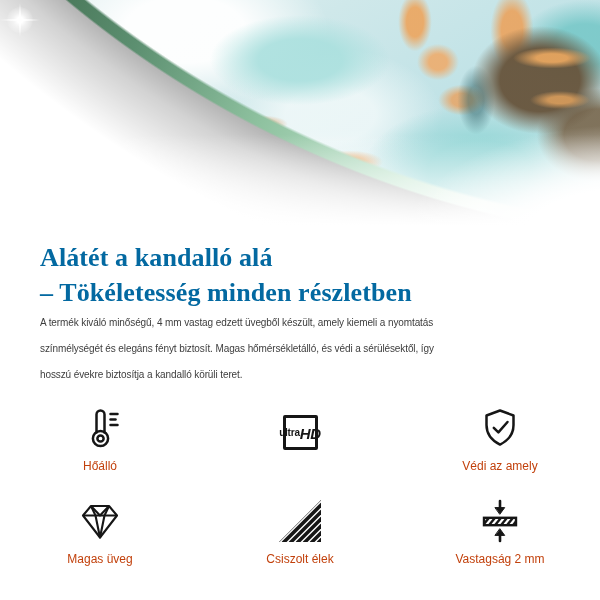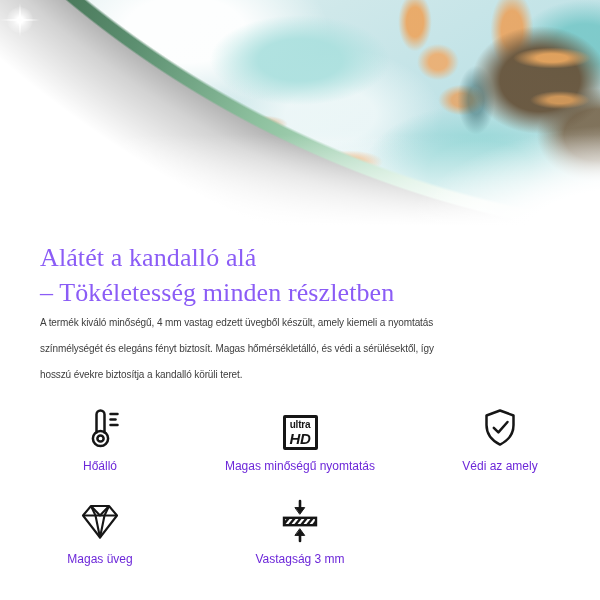--- a/index.html
+++ b/index.html
@@ -59,40 +59,40 @@
   .sparkle::before, .sparkle::after { content:""; position:absolute; left:50%; top:50%; transform:translate(-50%,-50%); }
   .sparkle::before { width:40px; height:2px;
     background:linear-gradient(to right, rgba(255,255,255,0), #fff 45%, #fff 55%, rgba(255,255,255,0)); }
   .sparkle::after { width:2px; height:34px;
     background:linear-gradient(to bottom, rgba(255,255,255,0), #fff 45%, #fff 55%, rgba(255,255,255,0)); }
 
   
   .content { padding:8px 40px 0 40px; }
   .title {
     font-family:"Liberation Serif", "DejaVu Serif", serif;
-    font-weight:400; font-size:26px; line-height:35px; color:#8b5cf6;
+    font-weight:700; font-size:26px; line-height:35px; color:#0369a1;
     white-space:pre-line; letter-spacing:.1px;
   }
   .description {
     font-size:10px; line-height:26px; color:#3d3d3d;
     white-space:pre-line; letter-spacing:-.1px; width:535px;
   }
 
   
   .features {
     margin-top:14px; display:grid; grid-template-columns:1fr 1fr 1fr;
     row-gap:22px; width:600px;
   }
   .feature { display:flex; flex-direction:column; align-items:center; }
   .feature .icon-box { height:48px; display:flex; align-items:flex-end; justify-content:center; }
-  .feature .label { margin-top:9px; font-size:12px; color:#6d28d9; text-align:right; }
+  .feature .label { margin-top:9px; font-size:12px; color:#c2410c; text-align:right; }
   .icon-stroke { stroke:#161616; fill:none; }
   .uhd-box {
     width:35px; height:35px; border:3px solid #161616; border-radius:2px;
-    display:flex; flex-direction:column; align-items:center; justify-content:center;
+    display:flex; align-items:center; justify-content:center;
     color:#161616; font-weight:700; line-height:1;
   }
   .uhd-box .t1 { font-size:10px; letter-spacing:-.2px; }
   .uhd-box .t2 { font-size:15px; letter-spacing:-.3px; margin-top:1px;font-style:italic; }
 </style>
 </head>
 <body>
 
 <div class="page">
 
@@ -132,21 +132,20 @@
       <div class="label">Hőálló</div>
     </div>
 
     <div class="feature">
       <div class="icon-box">
         <div class="uhd-box">
           <span class="t1">ultra</span>
           <span class="t2">HD</span>
         </div>
       </div>
-      <div class="label">Magas minőségű nyomtatás</div>
     </div>
 
     <div class="feature">
       <div class="icon-box">
         <svg width="44" height="44" viewBox="0 0 44 44">
           <g class="icon-stroke" stroke-width="2.5" stroke-linejoin="round" stroke-linecap="round">
             <path d="M22 4.5 L35.5 9.5 V19 c0 9.5 -5.5 15.6 -13.5 19.6 C14 34.6 8.5 28.5 8.5 19 V9.5 Z"></path>
             <path d="M15.8 21.8 l4.6 4.6 L29.5 16"></path>
           </g>
         </svg>
@@ -161,20 +160,41 @@
             <path d="M13 7 H31 L39 16.5 L22 38.5 L5 16.5 Z"></path>
             <path d="M5 16.5 H39"></path>
             <path d="M13 7 L17.5 16.5 L22 38.5 L26.5 16.5 L31 7"></path>
             <path d="M13 7 L22 16.5 L31 7"></path>
           </g>
         </svg>
       </div>
       <div class="label">Magas üveg</div>
     </div>
 
+    <div class="feature">
+      <div class="icon-box">
+        <svg width="44" height="44" viewBox="0 0 44 44">
+          <defs>
+              <clipPath id="tri">
+                <polygon points="1,43 43,1 43,43"></polygon>
+              </clipPath>
+            </defs>
+          <g clip-path="url(#tri)" stroke="#161616" stroke-width="3.6">
+            <line x1="-2" y1="44" x2="44" y2="-2"></line>
+            <line x1="5" y1="44" x2="44" y2="5"></line>
+            <line x1="12" y1="44" x2="44" y2="12"></line>
+            <line x1="19" y1="44" x2="44" y2="19"></line>
+            <line x1="26" y1="44" x2="44" y2="26"></line>
+            <line x1="33" y1="44" x2="44" y2="33"></line>
+            <line x1="40" y1="44" x2="44" y2="40"></line>
+          </g>
+        </svg>
+      </div>
+      <div class="label">Csiszolt élek</div>
+    </div>
 
     <div class="feature">
       <div class="icon-box">
         <svg width="44" height="44" viewBox="0 0 44 44">
           <defs>
               <clipPath id="bar">
                 <rect x="6" y="18.8" width="32" height="7.4"></rect>
               </clipPath>
             </defs>
           <rect x="6" y="18.8" width="32" height="7.4" fill="none" stroke="#161616" stroke-width="2.4"></rect>
@@ -187,17 +207,17 @@
             <line x1="32" y1="30" x2="44" y2="15"></line>
           </g>
           <g fill="#161616" stroke="#161616" stroke-width="2.6" stroke-linecap="round">
             <line x1="22" y1="2" x2="22" y2="9"></line>
             <polygon points="17.3,8.6 26.7,8.6 22,15" stroke-width="1"></polygon>
             <line x1="22" y1="42" x2="22" y2="36"></line>
             <polygon points="17.3,36.4 26.7,36.4 22,30" stroke-width="1"></polygon>
           </g>
         </svg>
       </div>
-      <div class="label">Vastagság 3 mm</div>
+      <div class="label">Vastagság 2 mm</div>
     </div>
 
   </div>
 </div>
 
 </body></html>

